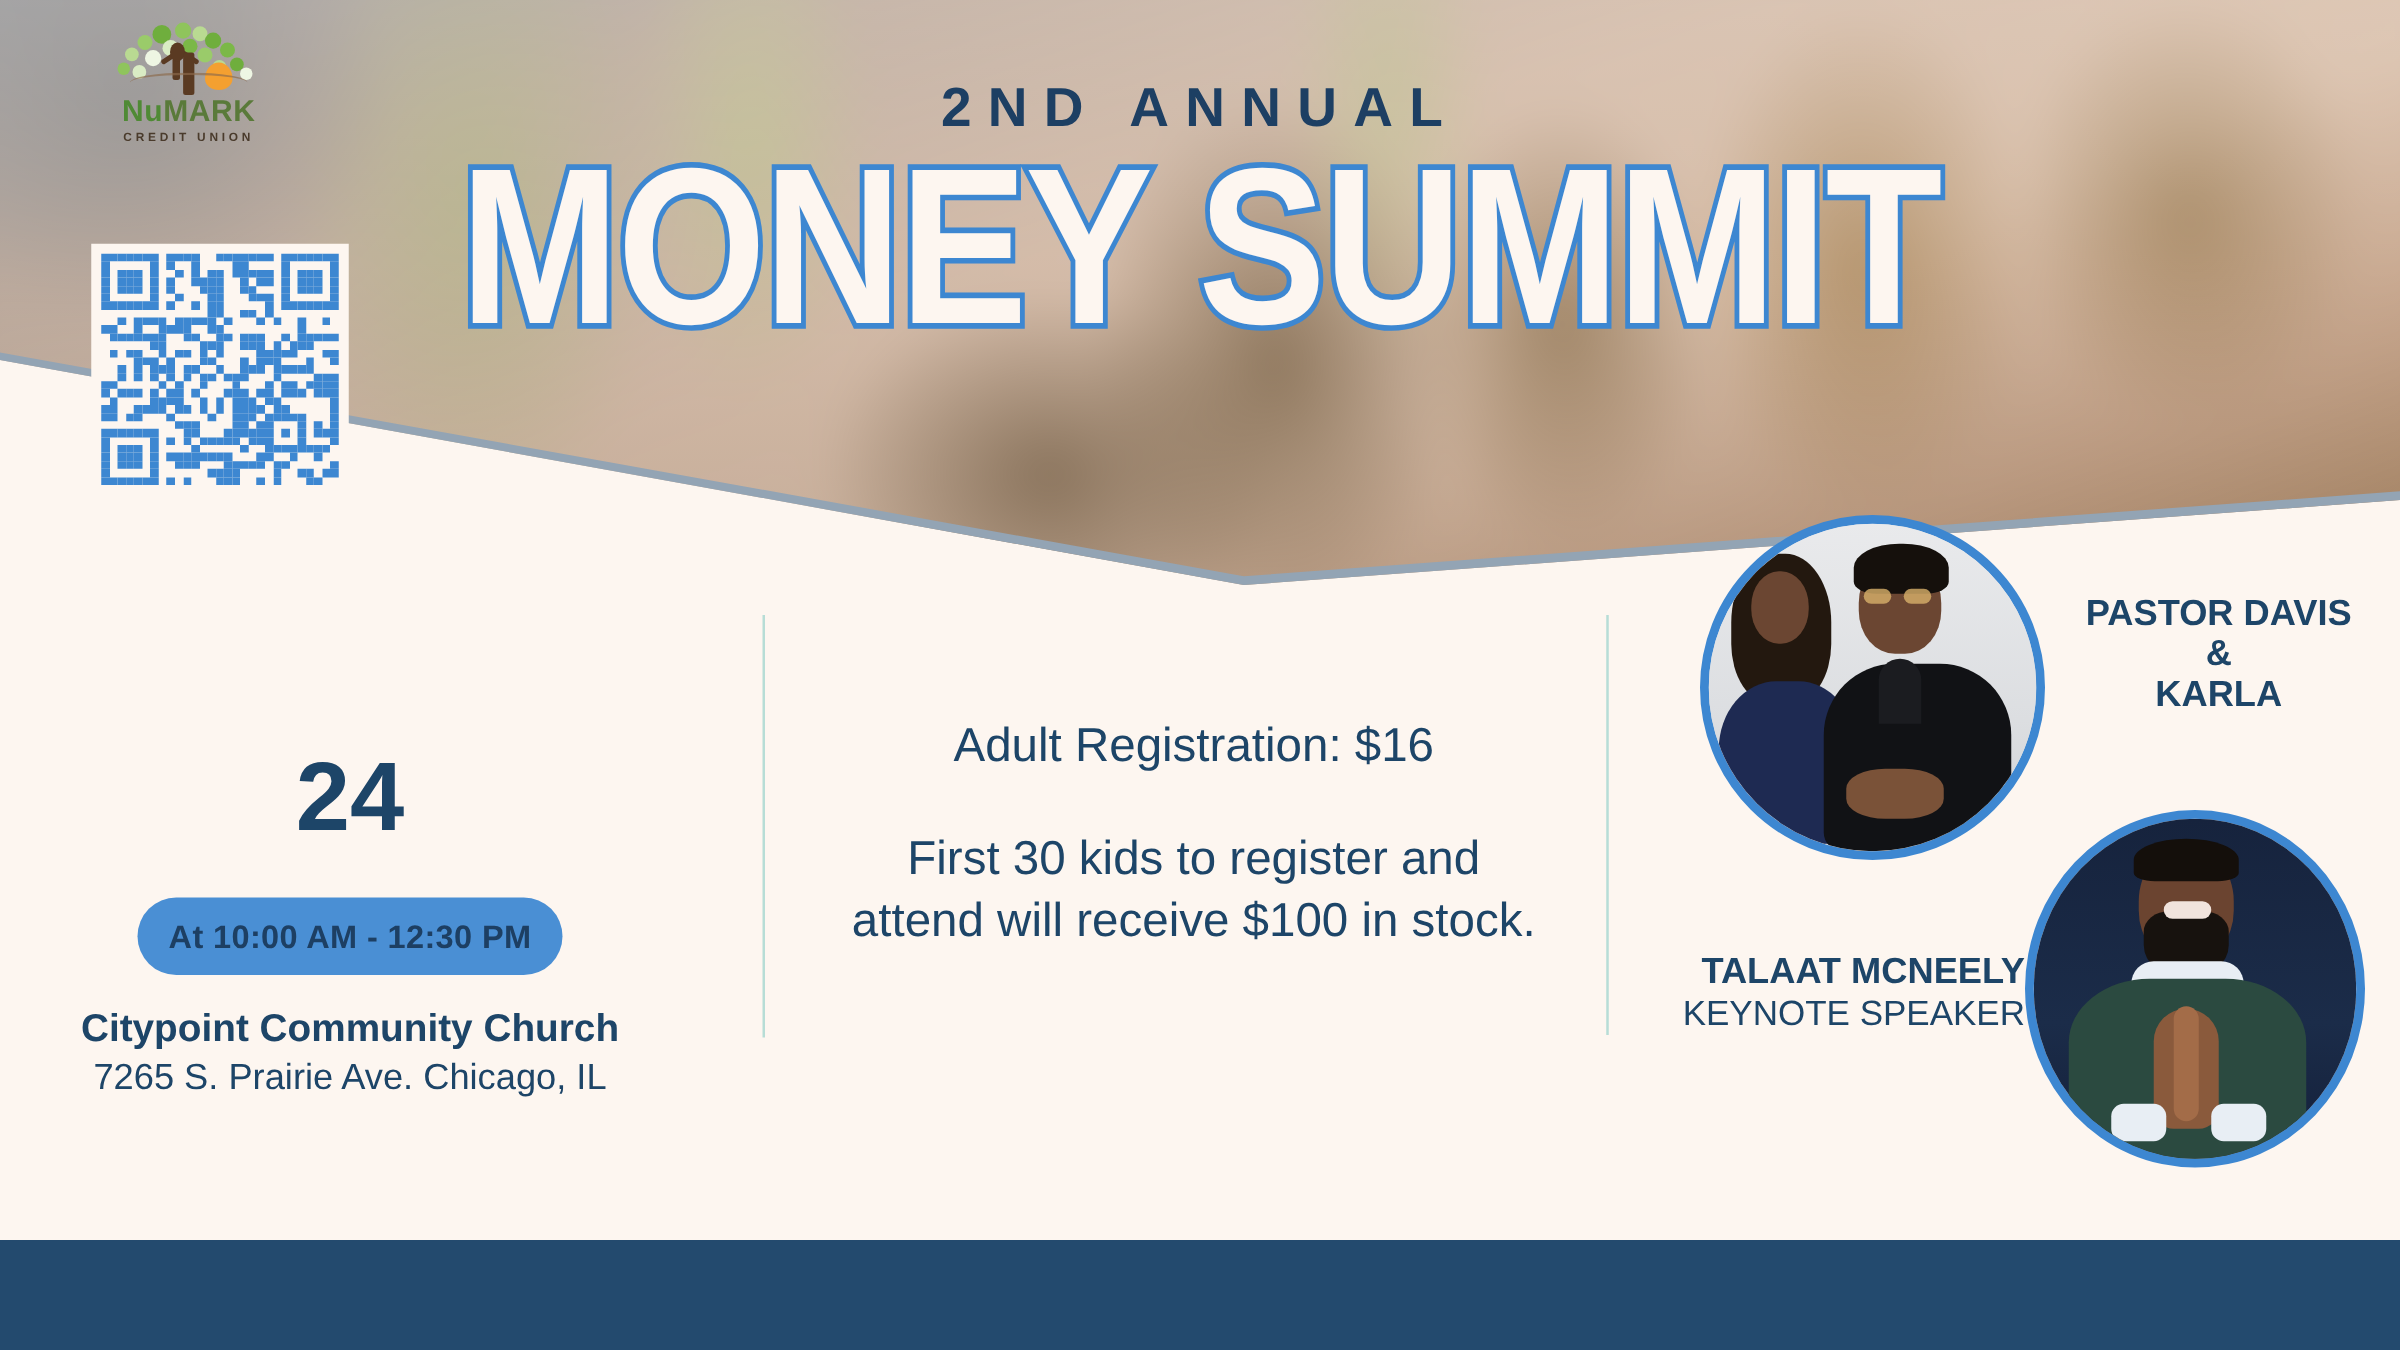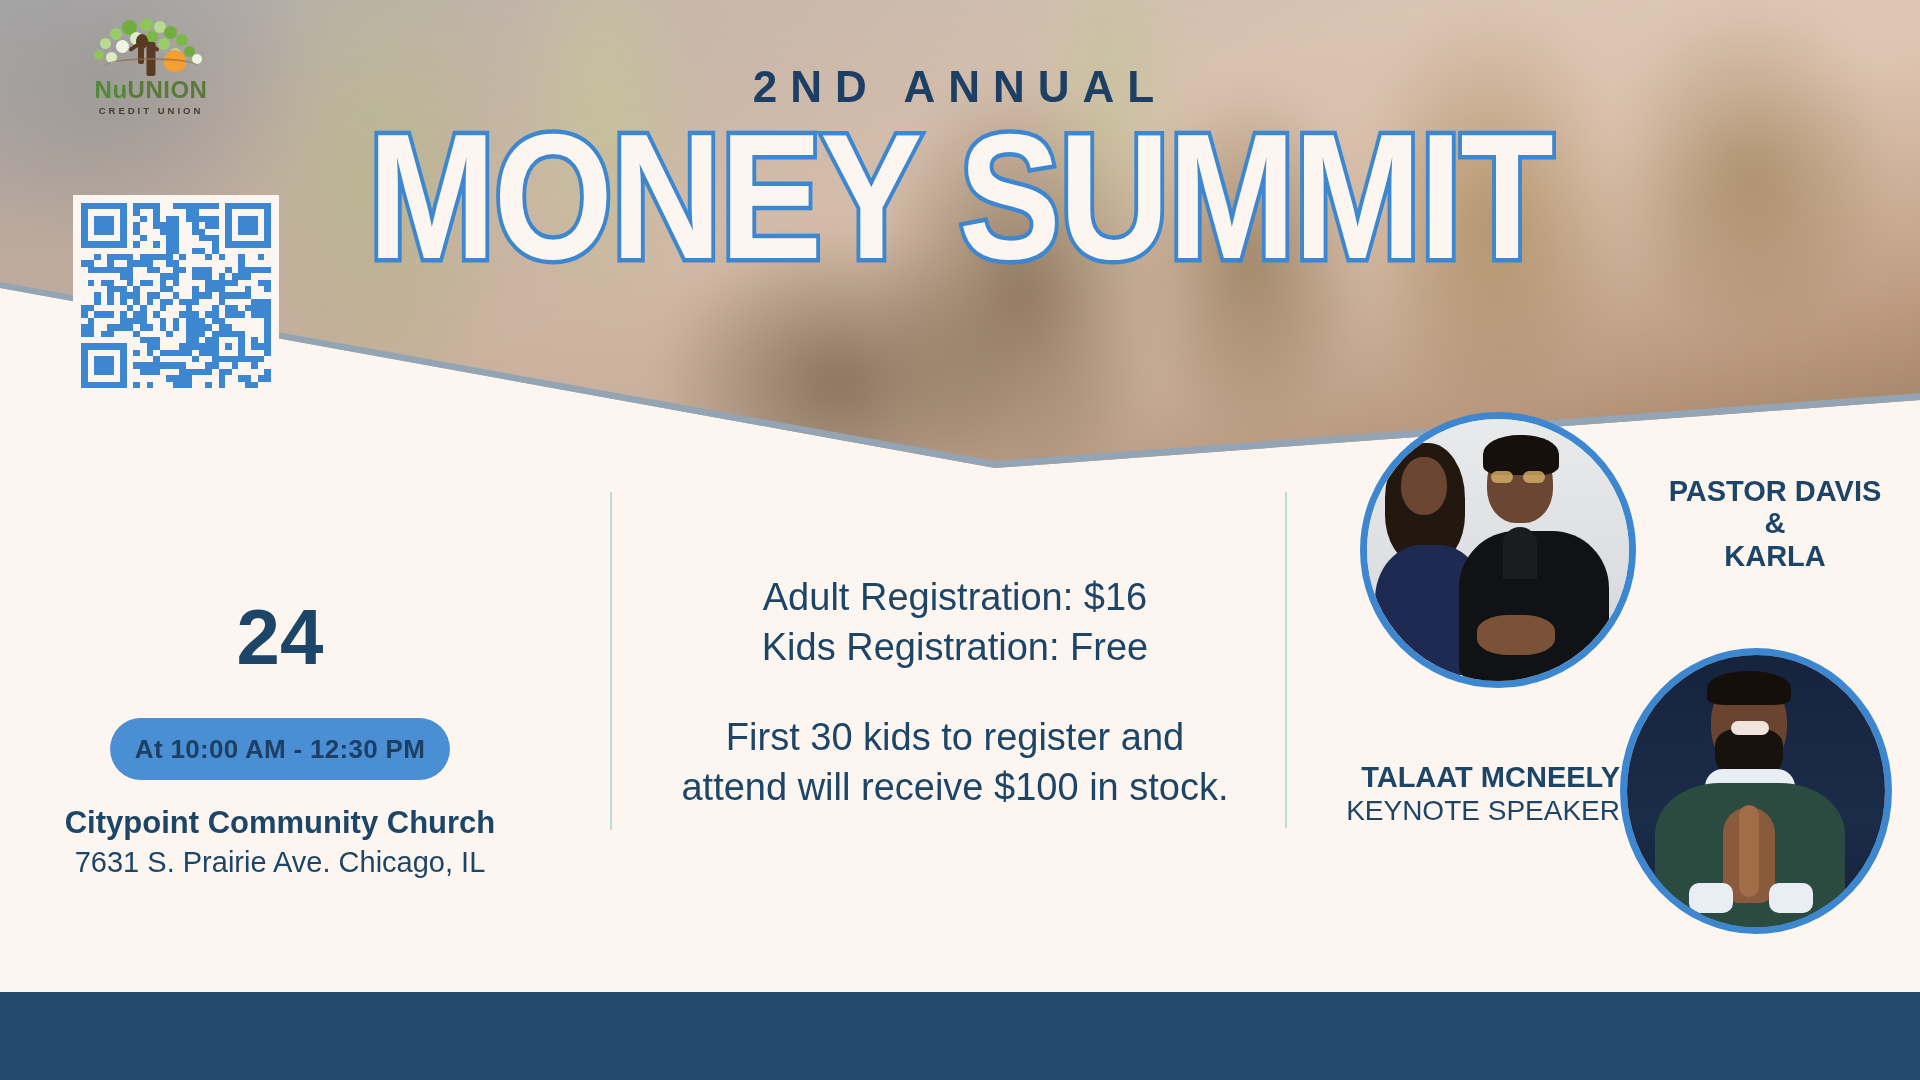--- a/index.html
+++ b/index.html
@@ -191,21 +191,21 @@
       <span class="dot" style="left:100px;top:36px;width:10px;height:10px;background:#eef6e3;"></span>
       <span class="branch" style="left:46px;top:22px;width:6px;height:24px;"></span>
       <span class="branch" style="left:36px;top:26px;width:16px;height:4px;transform:rotate(-34deg);"></span>
       <span class="branch" style="left:52px;top:26px;width:16px;height:4px;transform:rotate(34deg);"></span>
       <span class="dot" style="left:44px;top:16px;width:12px;height:15px;background:#5a3a22;border-radius:50%;"></span>
       <span class="trunk"></span>
       <span class="sun"></span>
       <span class="ground"></span>
     </div>
     <div class="numark-name">
-      <span>Nu</span><span class="mk">UNION</span>
+      <span>Nu</span><span class="mk">MARK</span>
     </div>
     <div class="numark-sub">CREDIT UNION</div>
   </div>
 
 
   <div class="kicker">2ND ANNUAL</div>
   <div class="title">MONEY SUMMIT</div>
 
   <div class="qr-card">
     <div class="qr" id="qr">
@@ -1049,28 +1049,27 @@
         <i style="grid-area: 29 / 26;"></i>
         <i style="grid-area: 29 / 27;"></i>
         <i style="grid-area: 29 / 28; background: transparent;"></i>
         <i style="grid-area: 29 / 29; background: transparent;"></i>
       </div>
   </div>
 
   <div class="day">24</div>
   <div class="time-pill">At 10:00 AM - 12:30 PM</div>
   <div class="venue">Citypoint Community Church</div>
-  <div class="address">7631 S. Prairie Ave. Chicago, IL</div>
+  <div class="address">7265 S. Prairie Ave. Chicago, IL</div>
 
   <div class="divider div-left"></div>
   <div class="divider div-right"></div>
 
   <div class="center-col">
     <div>Adult Registration: $16</div>
-    <div>Kids Registration: Free</div>
     <span class="gap"></span>
     <div>First 30 kids to register and</div>
     <div>attend will receive $100 in stock.</div>
   </div>
 
   <div class="spk-photo spk1">
     <div class="ph" style="background:linear-gradient(180deg,#e9eaec 0%,#dcdee1 60%,#cfd2d6 100%);">
       <span class="ph-shape" style="left:26px;top:30px;width:62px;height:74px;background:#5b3a2a;border-radius:50% 50% 46% 46%;"></span>
       <span class="ph-shape" style="left:18px;top:24px;width:80px;height:120px;background:#23180f;border-radius:46% 46% 40% 40%;"></span>
       <span class="ph-shape" style="left:34px;top:38px;width:46px;height:58px;background:#6b4632;border-radius:48%;"></span>

